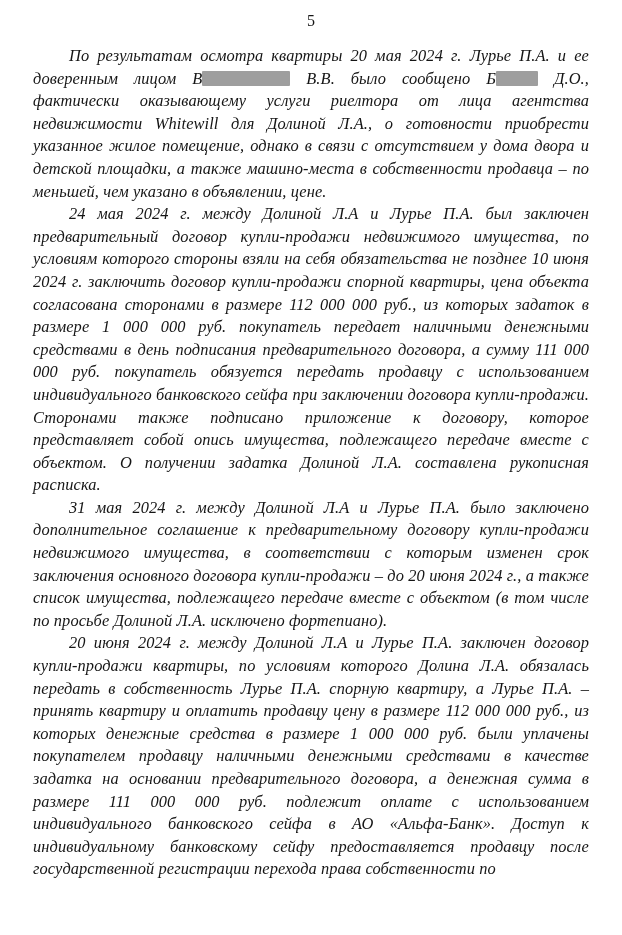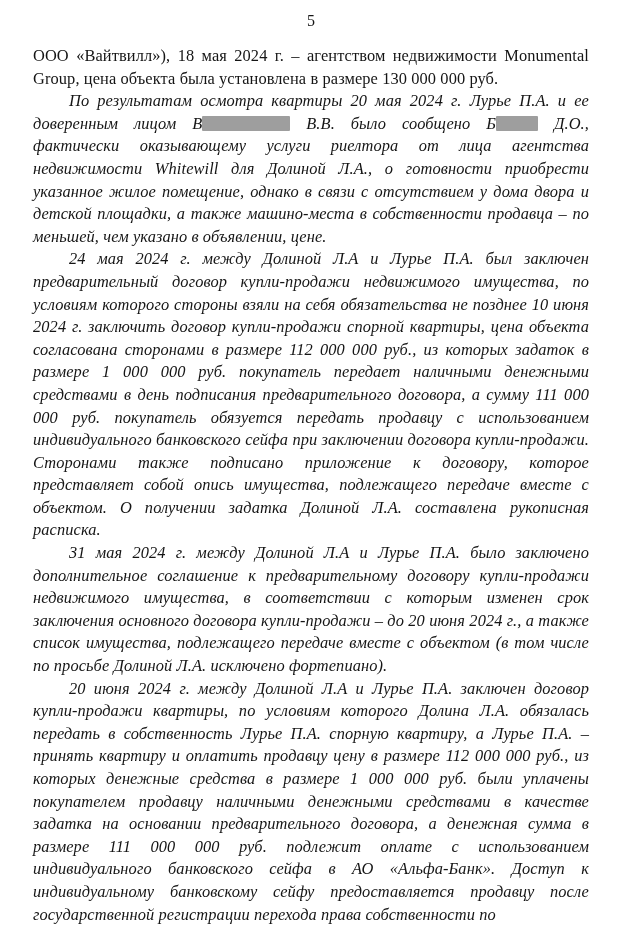--- a/index.html
+++ b/index.html
@@ -47,19 +47,18 @@
     vertical-align: -2px;
     border-radius: 1px;
   }
 </style>
 </head>
 <body>
 
 <div class="page">
   <div class="page-number">5</div>
   <div class="content" id="paragraphs">
-      <p class="para"><span>ООО «Вайтвилл»), 18 мая 2024 г. – агентством недвижимости Monumental Group, цена объекта была установлена в размере 130 000 000 руб.</span></p>
       <p class="para indent"><span>По результатам осмотра квартиры 20 мая 2024 г. Лурье П.А. и ее доверенным лицом В</span><span class="redaction" style="width: 88px; background: rgb(158, 158, 158);"></span><span> В.В. было сообщено Б</span><span class="redaction" style="width: 42px; background: rgb(158, 158, 158);"></span><span> Д.О., фактически оказывающему услуги риелтора от лица агентства недвижимости Whitewill для Долиной Л.А., о готовности приобрести указанное жилое помещение, однако в связи с отсутствием у дома двора и детской площадки, а также машино-места в собственности продавца – по меньшей, чем указано в объявлении, цене.</span></p>
       <p class="para indent"><span>24 мая 2024 г. между Долиной Л.А и Лурье П.А. был заключен предварительный договор купли-продажи недвижимого имущества, по условиям которого стороны взяли на себя обязательства не позднее 10 июня 2024 г. заключить договор купли-продажи спорной квартиры, цена объекта согласована сторонами в размере 112 000 000 руб., из которых задаток в размере 1 000 000 руб. покупатель передает наличными денежными средствами в день подписания предварительного договора, а сумму 111 000 000 руб. покупатель обязуется передать продавцу с использованием индивидуального банковского сейфа при заключении договора купли-продажи. Сторонами также подписано приложение к договору, которое представляет собой опись имущества, подлежащего передаче вместе с объектом. О получении задатка Долиной Л.А. составлена рукописная расписка.</span></p>
       <p class="para indent"><span>31 мая 2024 г. между Долиной Л.А и Лурье П.А. было заключено дополнительное соглашение к предварительному договору купли-продажи недвижимого имущества, в соответствии с которым изменен срок заключения основного договора купли-продажи – до 20 июня 2024 г., а также список имущества, подлежащего передаче вместе с объектом (в том числе по просьбе Долиной Л.А. исключено фортепиано).</span></p>
       <p class="para indent"><span>20 июня 2024 г. между Долиной Л.А и Лурье П.А. заключен договор купли-продажи квартиры, по условиям которого Долина Л.А. обязалась передать в собственность Лурье П.А. спорную квартиру, а Лурье П.А. – принять квартиру и оплатить продавцу цену в размере 112 000 000 руб., из которых денежные средства в размере 1 000 000 руб. были уплачены покупателем продавцу наличными денежными средствами в качестве задатка на основании предварительного договора, а денежная сумма в размере 111 000 000 руб. подлежит оплате с использованием индивидуального банковского сейфа в АО «Альфа-Банк». Доступ к индивидуальному банковскому сейфу предоставляется продавцу после государственной регистрации перехода права собственности по</span></p>
     </div>
 </div>
 
 </body></html>

